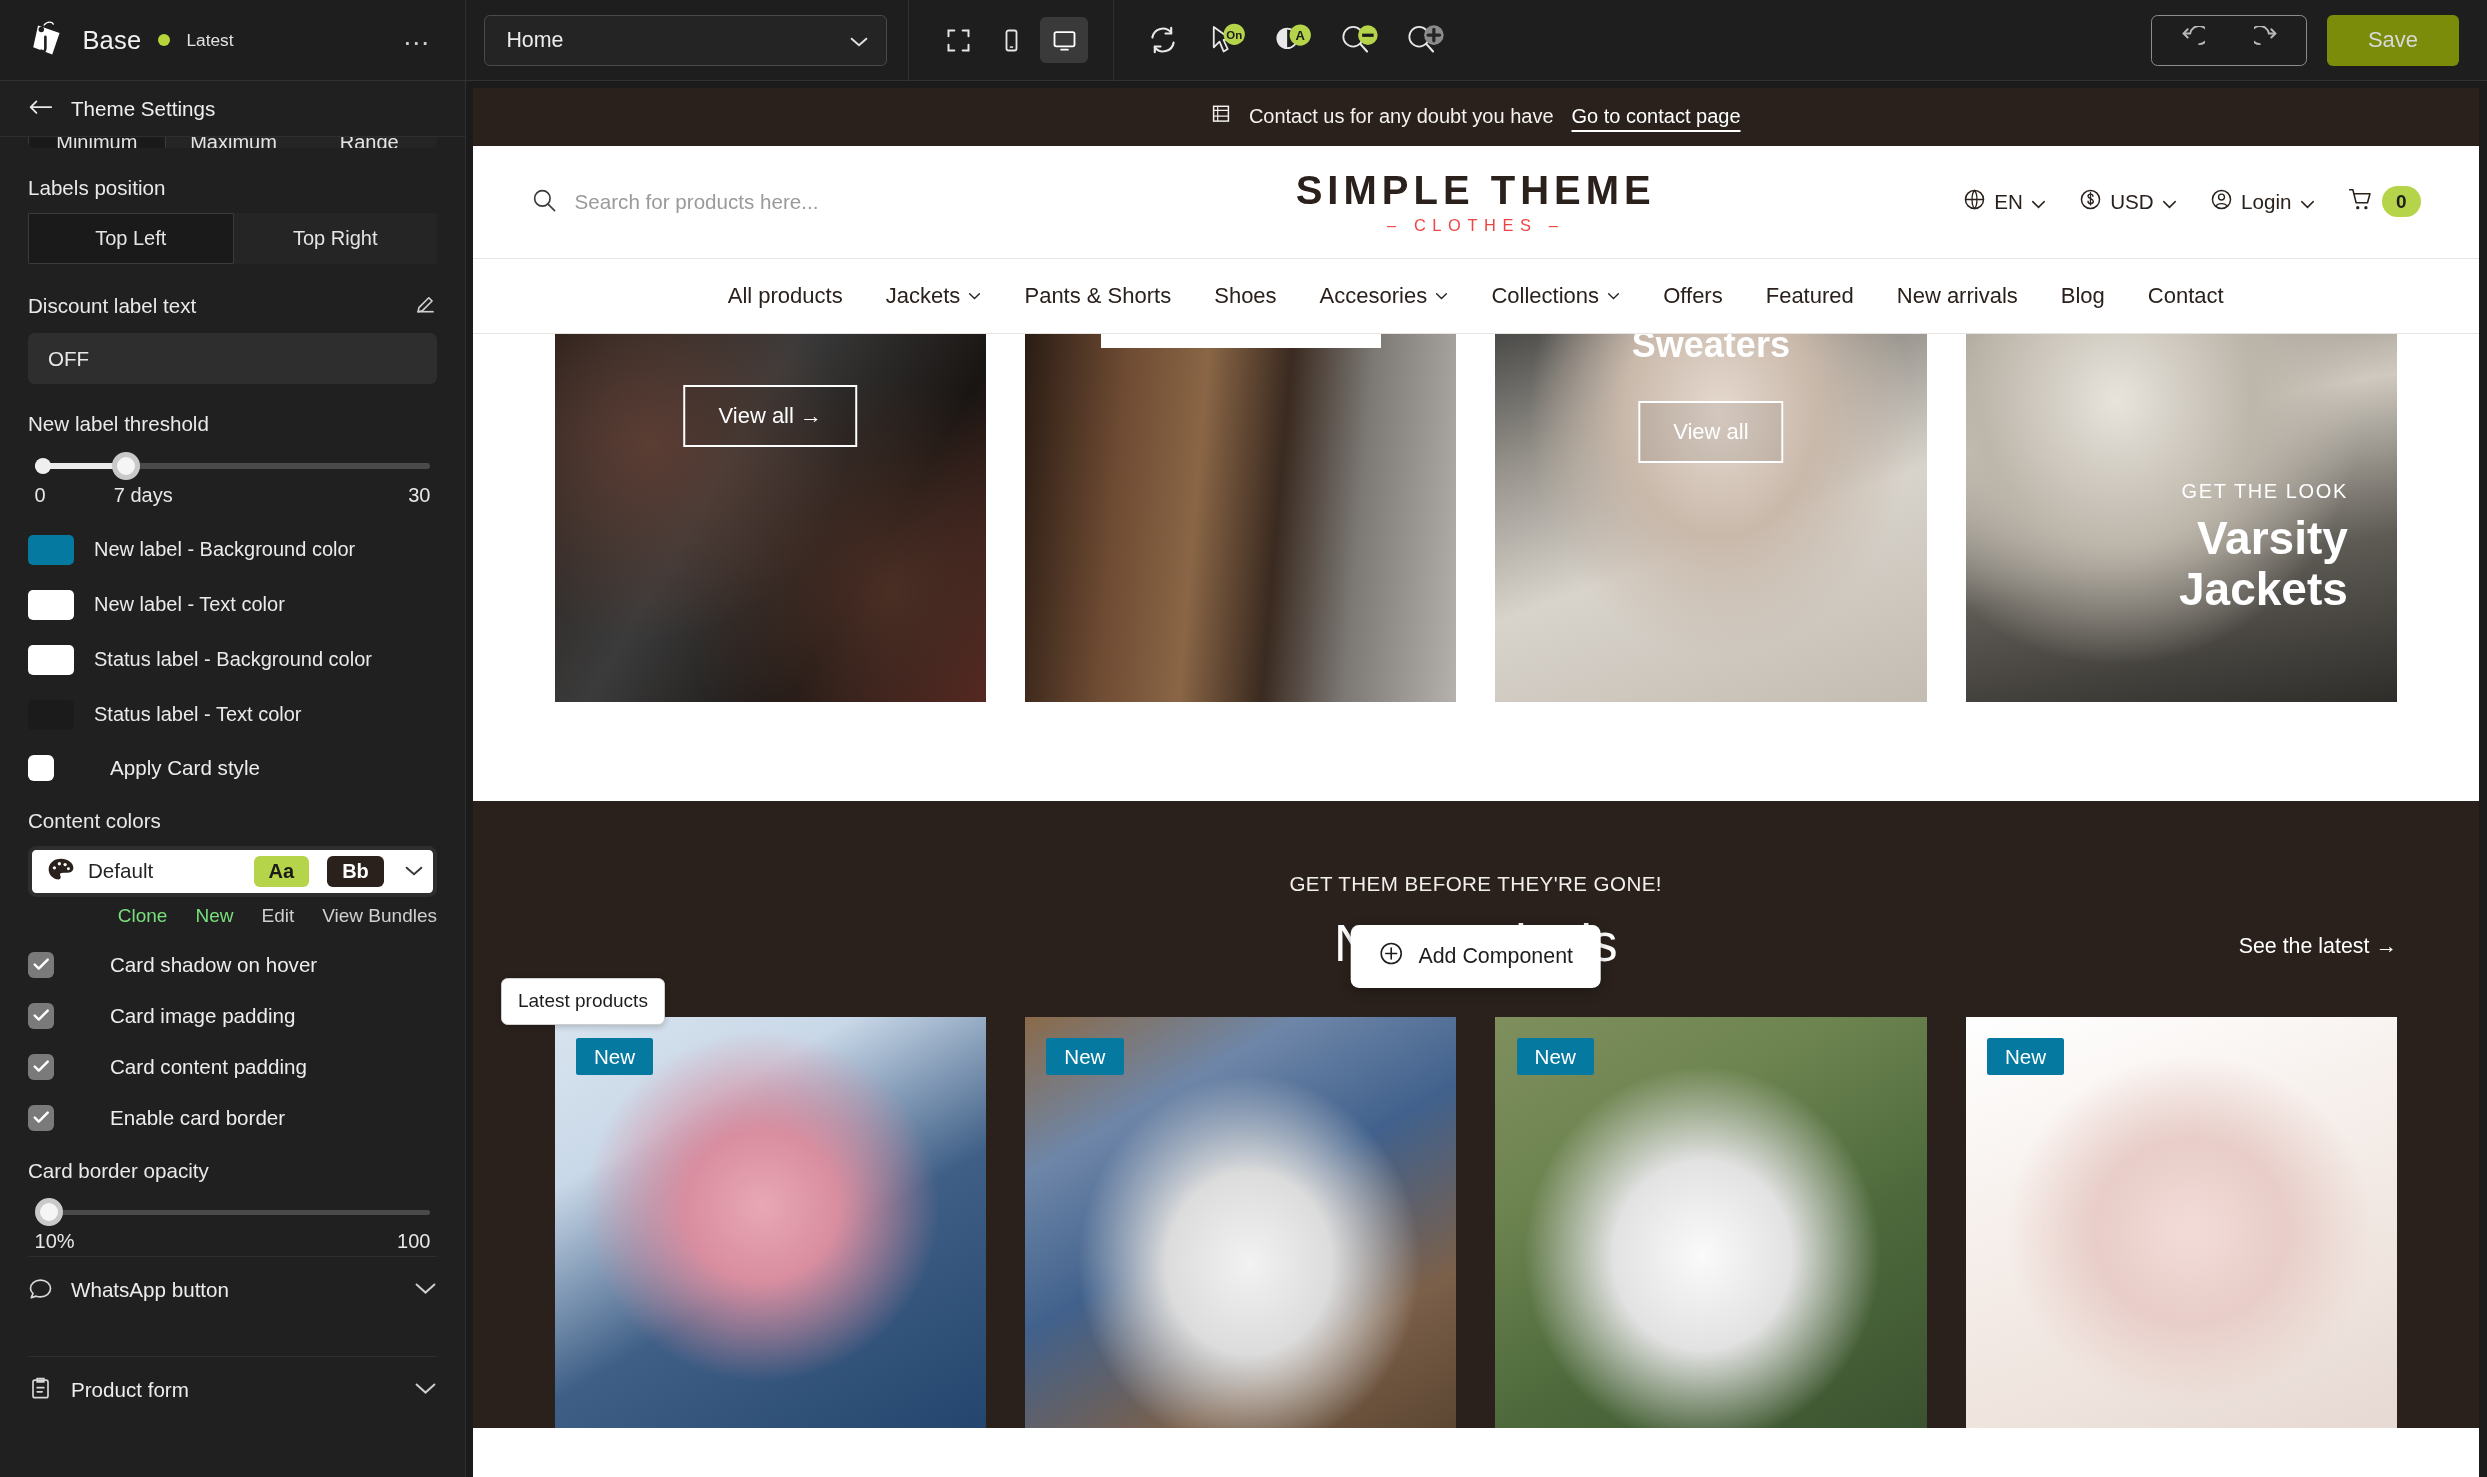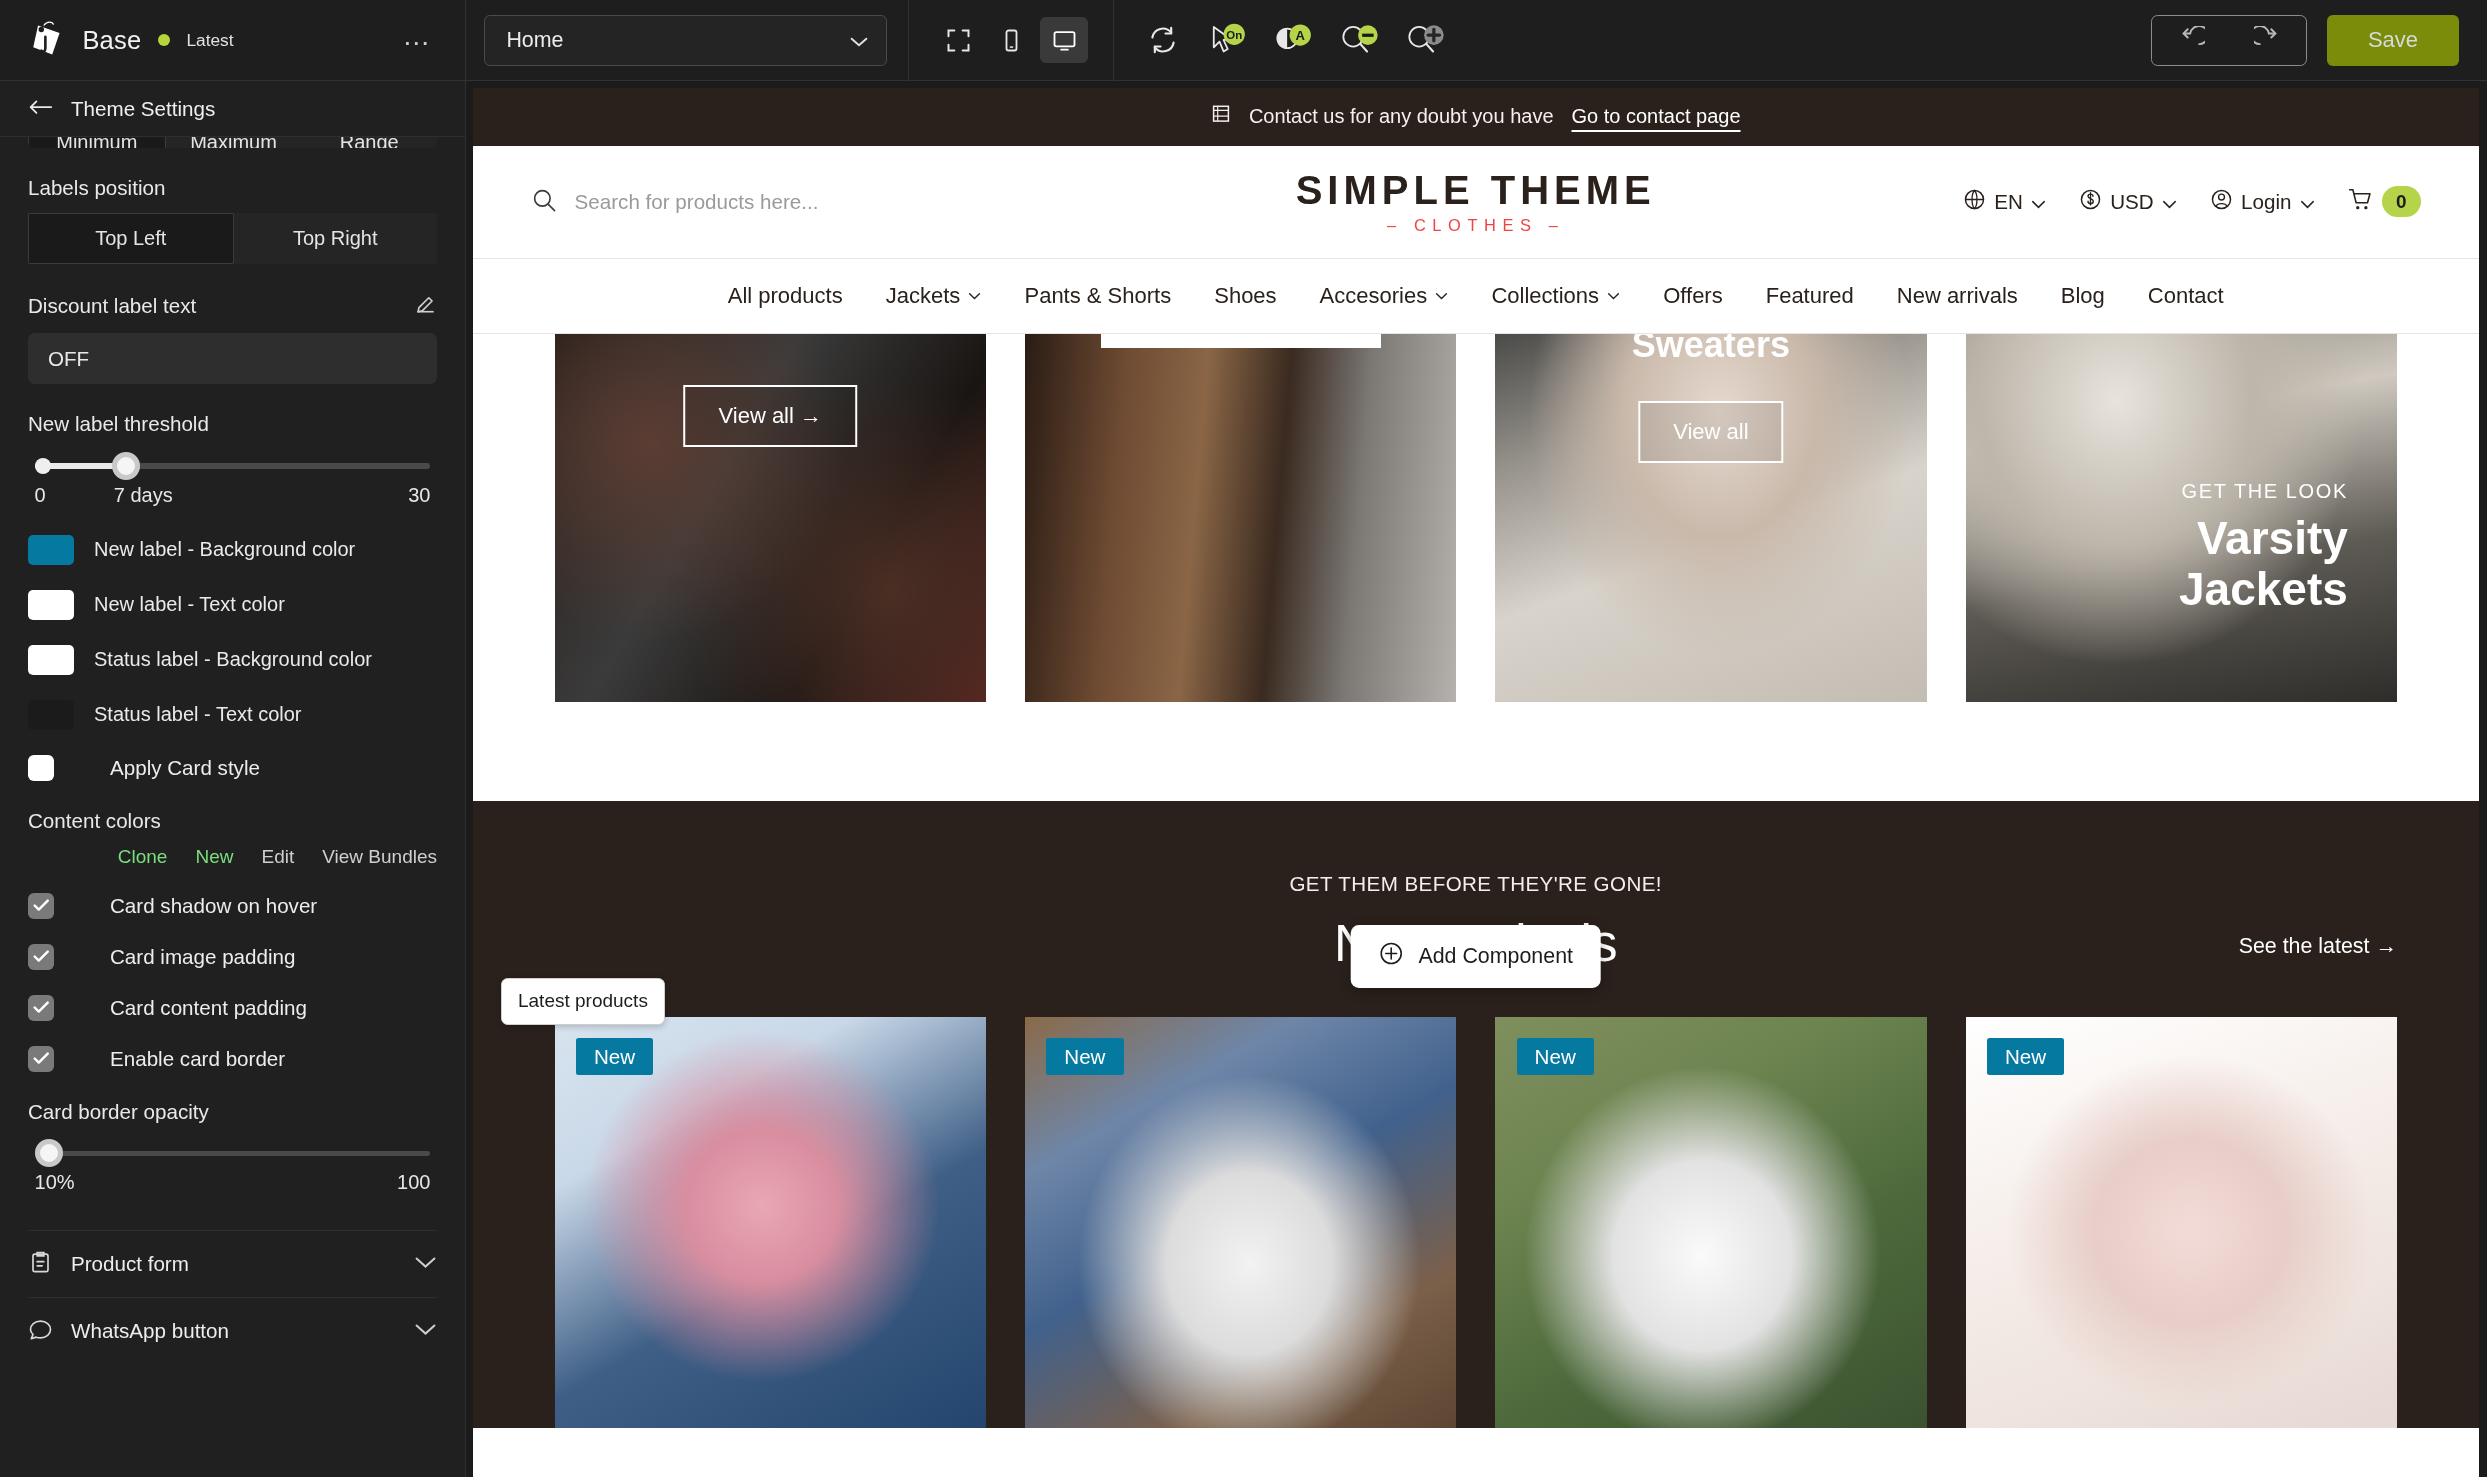--- a/index.html
+++ b/index.html
@@ -413,20 +413,39 @@
         </div>
 
         
         <div class="chk-row">
           <span class="chk empty"></span>
           <span class="chk-label">Apply Card style</span>
         </div>
 
         
         <div class="field-label">Content colors</div>
+        <div class="cc-select">
+          <span>
+            <svg class="palette-ic" viewBox="0 0 34 30" fill="none">
+              <path d="M17 2 C8 2 2 8 2 15 C2 22 8 27 14 27 C17 27 17 24 16 22 C15 20 17 19 20 19 L25 19 C29 19 32 17 32 13 C32 7 25 2 17 2Z" fill="#2a211c"></path>
+              <circle cx="9" cy="13" r="2" fill="#fff"></circle>
+                <circle cx="15" cy="8" r="2" fill="#fff"></circle>
+              <circle cx="22" cy="9" r="2" fill="#fff"></circle>
+                <circle cx="26" cy="14" r="1.8" fill="#fff"></circle>
+            </svg>
+          </span>
+          <span class="cc-name">Default</span>
+          <span class="aa-badge">Aa</span>
+          <span class="bb-badge">Bb</span>
+          <span>
+            <svg class="cc-chev" viewBox="0 0 22 12">
+                <path d="M2 2 L11 10 L20 2" stroke="#3a3a3a" stroke-width="2.4" fill="none" stroke-linecap="round"></path>
+              </svg>
+          </span>
+        </div>
         <div class="cc-actions">
           <span class="cc-act green">Clone</span>
           <span class="cc-act green">New</span>
           <span class="cc-act gray">Edit</span>
           <span class="cc-act gray">View Bundles</span>
         </div>
 
         
         <div class="chk-row">
           <span class="chk">
@@ -468,42 +487,42 @@
             <div class="track-bg"></div>
             <div class="knob" style="left:0"></div>
           </div>
           <div class="slider-legend">
             <span class="sl-txt" style="left:0">10%</span>
             <span class="sl-txt" style="right:0">100</span>
           </div>
         </div>
 
         
+        <div class="accordion">
+          <span>
+            <svg class="acc-ic" viewBox="0 0 30 30" fill="none">
+              <path d="M15 5 C22 5 27 9.5 27 15 C27 20.5 22 25 15 25 C13 25 11.3 24.7 9.8 24.2 L4 26 L6 20.8 C4.1 19.2 3 17.2 3 15 C3 9.5 8 5 15 5Z" stroke="#d8d8d8" stroke-width="2" fill="none" stroke-linejoin="round"></path>
+            </svg>
+          </span>
+          <span class="acc-label">WhatsApp button</span>
+          <span>
+            <svg width="23" height="13" viewBox="0 0 28 16">
+                <path d="M3 3 L14 13 L25 3" stroke="#cfcfcf" stroke-width="2.4" fill="none" stroke-linecap="round"></path>
+              </svg>
+          </span>
+        </div>
         <div class="accordion" style="margin-top:33px">
           <span>
             <svg class="acc-ic" viewBox="0 0 30 30" fill="none">
               <rect x="6" y="5" width="18" height="21" rx="2.4" stroke="#d8d8d8" stroke-width="2"></rect>
               <path d="M11 3 H19 V7 H11 Z" stroke="#d8d8d8" stroke-width="2" fill="none"></path>
               <path d="M11 14 H19 M11 19 H17" stroke="#d8d8d8" stroke-width="2" stroke-linecap="round"></path>
             </svg>
           </span>
           <span class="acc-label">Product form</span>
-          <span>
-            <svg width="23" height="13" viewBox="0 0 28 16">
-                <path d="M3 3 L14 13 L25 3" stroke="#cfcfcf" stroke-width="2.4" fill="none" stroke-linecap="round"></path>
-              </svg>
-          </span>
-        </div>
-        <div class="accordion">
-          <span>
-            <svg class="acc-ic" viewBox="0 0 30 30" fill="none">
-              <path d="M15 5 C22 5 27 9.5 27 15 C27 20.5 22 25 15 25 C13 25 11.3 24.7 9.8 24.2 L4 26 L6 20.8 C4.1 19.2 3 17.2 3 15 C3 9.5 8 5 15 5Z" stroke="#d8d8d8" stroke-width="2" fill="none" stroke-linejoin="round"></path>
-            </svg>
-          </span>
-          <span class="acc-label">WhatsApp button</span>
           <span>
             <svg width="23" height="13" viewBox="0 0 28 16">
                 <path d="M3 3 L14 13 L25 3" stroke="#cfcfcf" stroke-width="2.4" fill="none" stroke-linecap="round"></path>
               </svg>
           </span>
         </div>
       </div>
     </div>
 
     <div class="preview">

